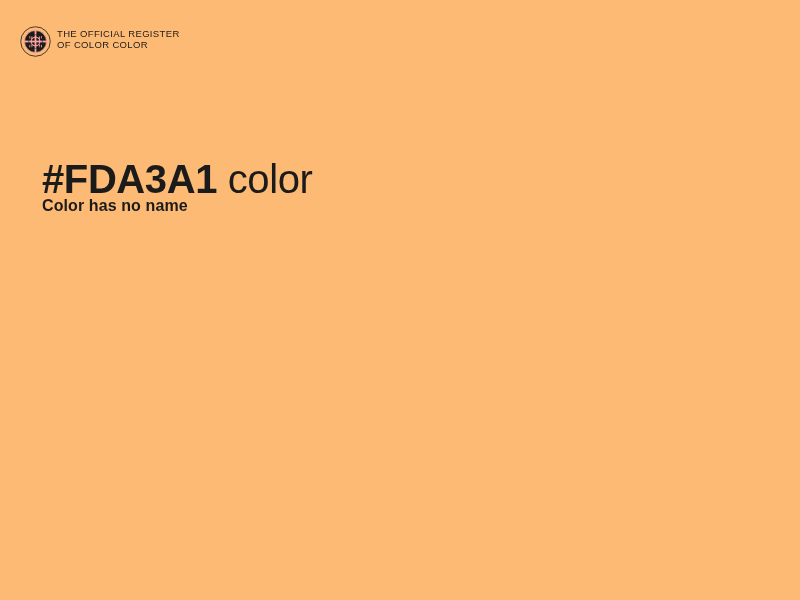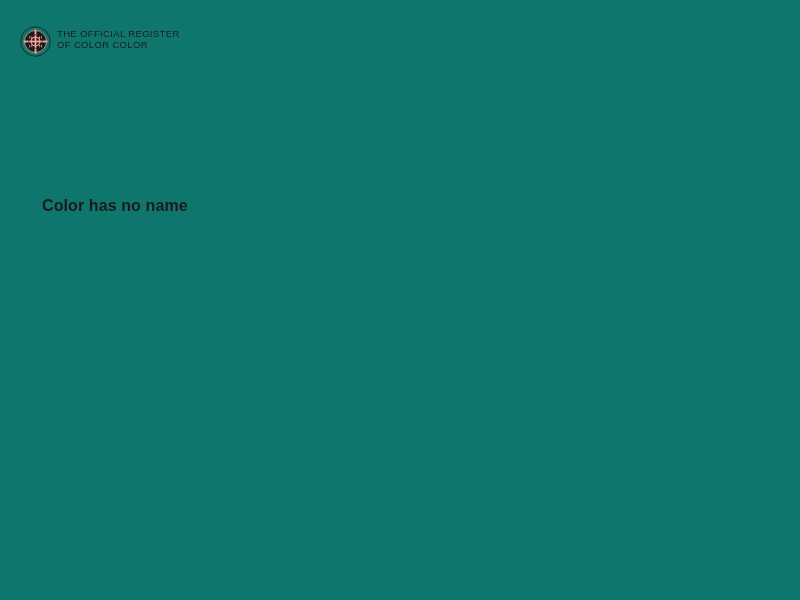--- a/index.html
+++ b/index.html
@@ -10,21 +10,21 @@
     width: 800px;
     height: 600px;
     overflow: hidden;
     font-family: "Liberation Sans", sans-serif;
     background: #fda3a1;
     position: relative;
   }
   .page {
     position: absolute;
     inset: 0;
-    background: #0f766e;
+    background: #fdba74;
   }
 
   
   .brand {
     position: absolute;
     left: 20px;
     top: 26px;
     display: flex;
     align-items: flex-start;
     gap: 6px;
@@ -116,16 +116,17 @@
         </g>
         <circle cx="31" cy="31" r="13.6" fill="none" stroke="#1b1b1b" stroke-width="1.2"></circle>
       </svg>
     </span>
     <span class="brand-text">
       <span class="brand-line">THE OFFICIAL REGISTER</span>
       <span class="brand-line">OF COLOR COLOR</span>
     </span>
   </div>
 
+  <h1 class="color-title"><span class="hex">#FDA3A1</span><span class="word"> color</span></h1>
 
   <div class="color-subtitle">Color has no name</div>
 
 </div>
 
 </body></html>

